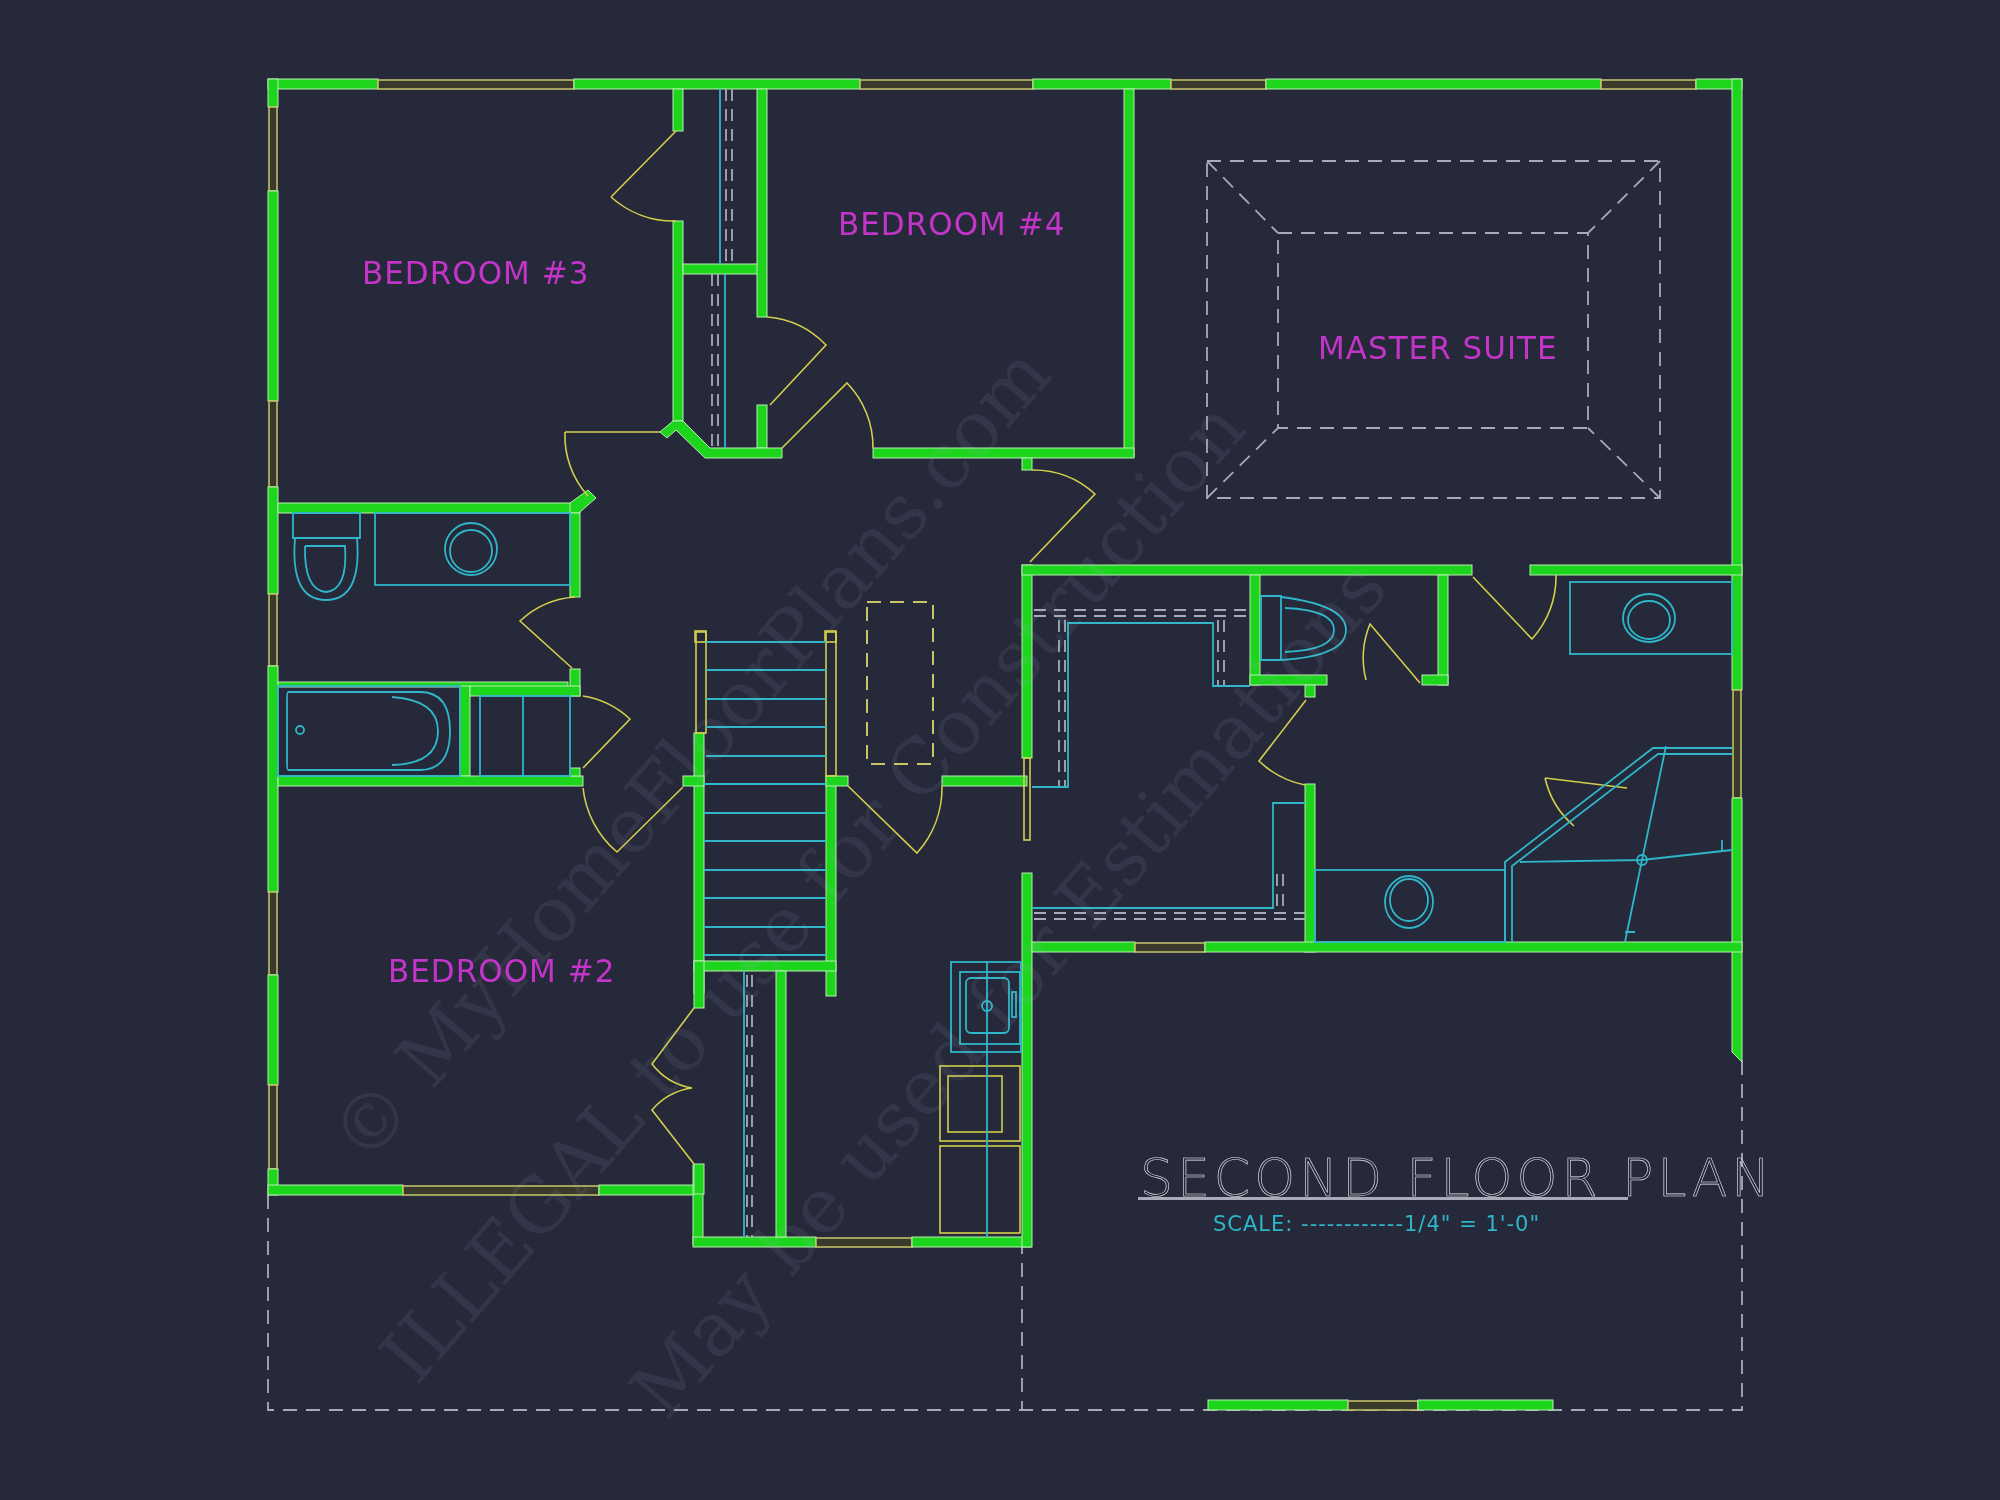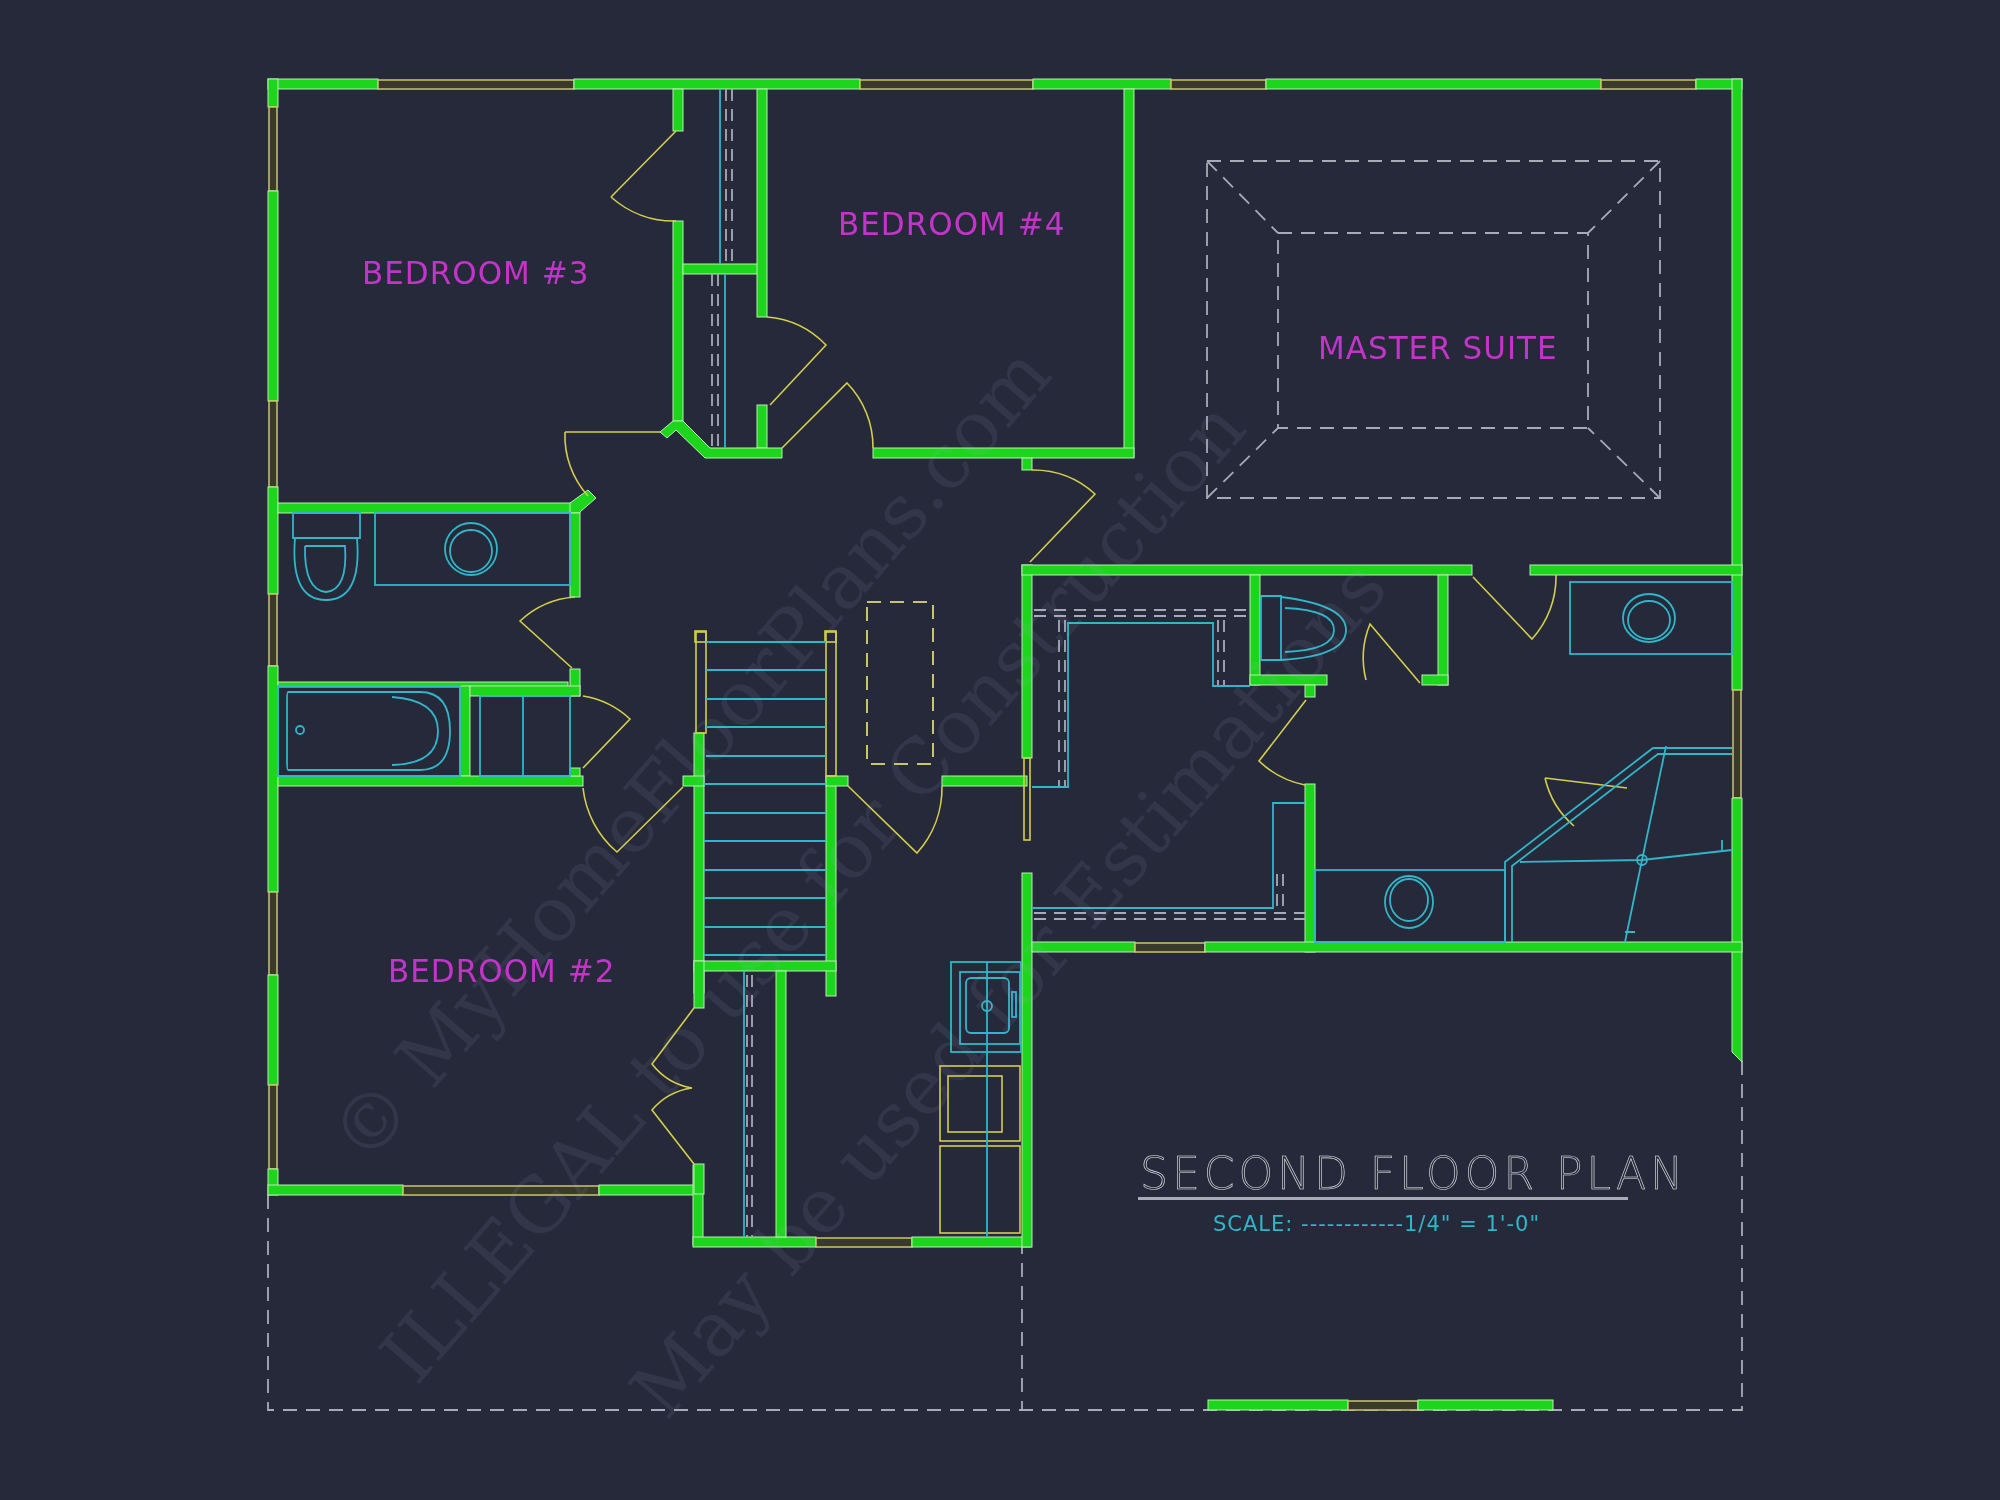--- a/index.html
+++ b/index.html
@@ -11,21 +11,21 @@
   .fix { fill: none; stroke: #2fb6c9; stroke-width: 1.8; }
   .dash { fill: none; stroke: #a7abb8; stroke-width: 1.8; stroke-dasharray: 14 9; }
   .ydash { fill: none; stroke: #c9c66a; stroke-width: 2; stroke-dasharray: 14 9; }
   .label {
     position: absolute; color: #c334c8; font-family: "DejaVu Sans", sans-serif;
     font-size: 31px; letter-spacing: 1px; font-weight: normal; white-space: nowrap;
     transform: scaleY(1.05);
   }
   .title {
     position: absolute; left: 1140px; top: 1148px; color: #e5e6ea;
-    font-family: "DejaVu Sans", sans-serif; font-size: 44px; letter-spacing: 4px;
+    font-family: "DejaVu Sans", sans-serif; font-size: 52px; letter-spacing: 4px;
     font-weight: 200; white-space: nowrap; -webkit-text-stroke: 0.6px #e5e6ea; color: transparent;
   }
   .title-rule { position: absolute; left: 1138px; top: 1197px; width: 490px; height: 3px; background: #a9abb9; }
   .scale { position: absolute; left: 1213px; top: 1212px; color: #2fb6c9; font-size: 21px; letter-spacing: 1px; white-space: nowrap; }
   .wm {
     position: absolute; color: rgba(170,175,200,0.10); font-family: "DejaVu Serif", serif;
     font-size: 76px; white-space: nowrap; transform-origin: left bottom; transform: rotate(-49deg);
   }
 </style>
 </head>

